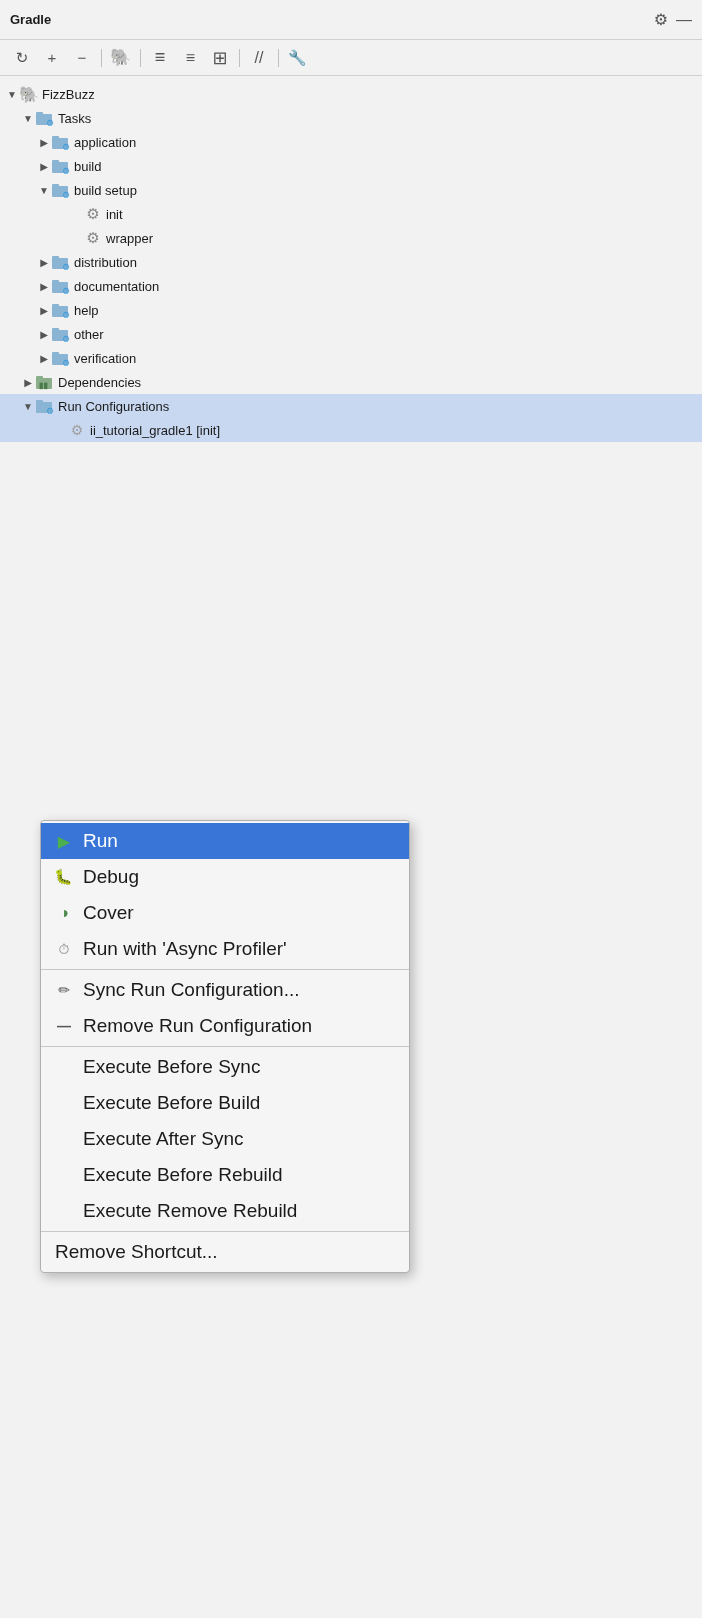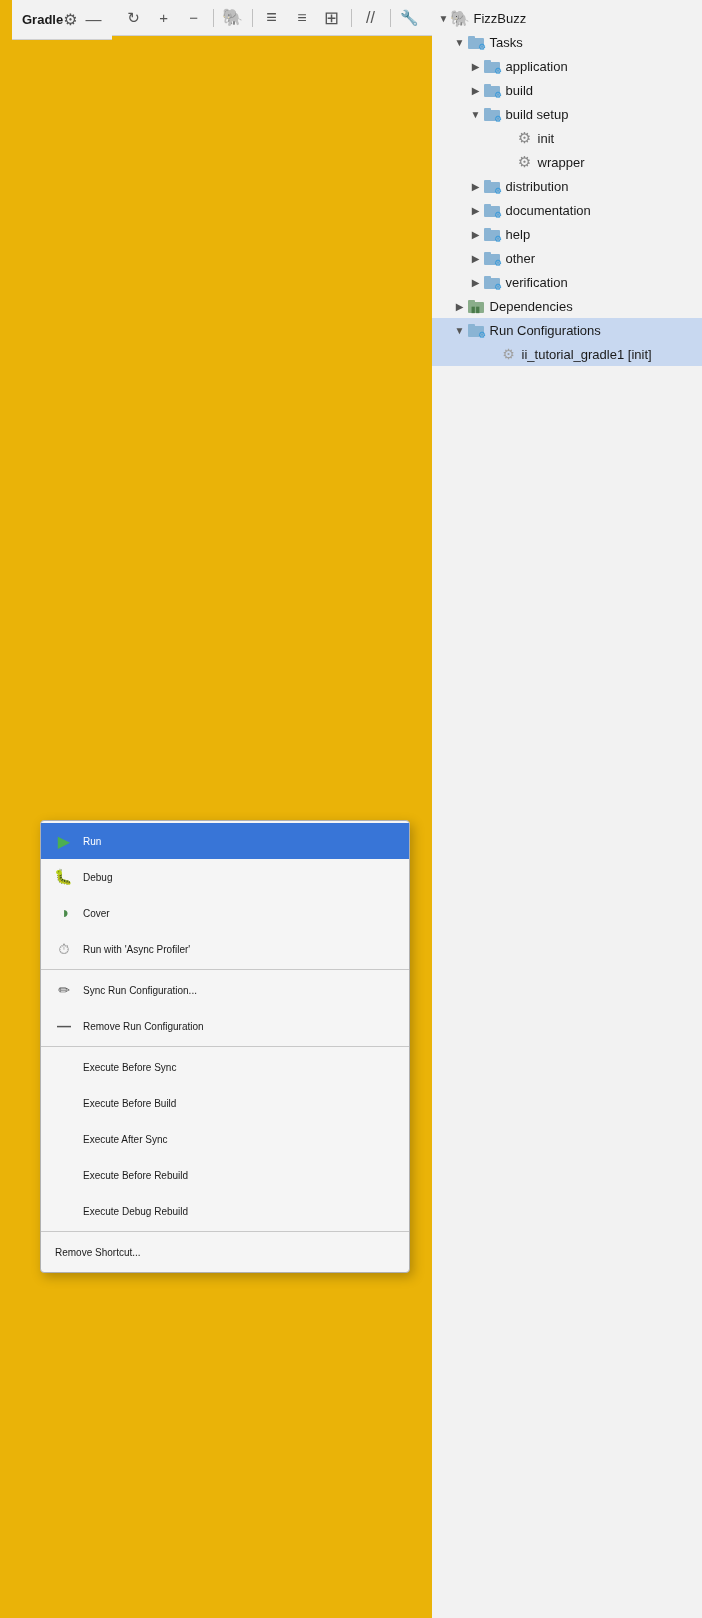--- a/index.html
+++ b/index.html
@@ -10,24 +10,23 @@
       font-family: -apple-system, BlinkMacSystemFont, "Segoe UI", Arial, sans-serif;
       font-size: 14px;
       overflow: hidden;
       position: relative;
     }
 
     
     .panel {
       width: 100%;
       height: 100%;
-      background: #eab308;
-      display: flex;
-      flex-direction: row;
-      padding-left: 12px;
+      background: #5eead4;
+      display: flex;
+      flex-direction: column;
     }
 
     
     .title-bar {
       display: flex;
       align-items: center;
       justify-content: space-between;
       padding: 6px 10px;
       background: #f2f2f2;
       border-bottom: 1px solid #d0d0d0;
@@ -158,21 +157,21 @@
     .menu-item-icon {
       width: 18px;
       height: 18px;
       display: flex;
       align-items: center;
       justify-content: center;
       font-size: 14px;
       flex-shrink: 0;
     }
     .menu-item-label {
-      font-size: 10px;
+      font-size: 19px;
     }
     .menu-item.indent-item {
       padding-left: 42px;
     }
   </style>
 </head>
 <body>
 
 <div class="panel">
 
@@ -441,21 +440,21 @@
   <div class="menu-item indent-item">
     <span class="menu-item-label">Execute After Sync</span>
   </div>
 
 
   <div class="menu-item indent-item">
     <span class="menu-item-label">Execute Before Rebuild</span>
   </div>
 
   <div class="menu-item indent-item">
-    <span class="menu-item-label">Execute Debug Rebuild</span>
+    <span class="menu-item-label">Execute Remove Rebuild</span>
   </div>
 
   <div class="menu-separator"></div>
 
   <div class="menu-item">
     <span class="menu-item-label">Remove Shortcut...</span>
   </div>
 
 </div>
 

